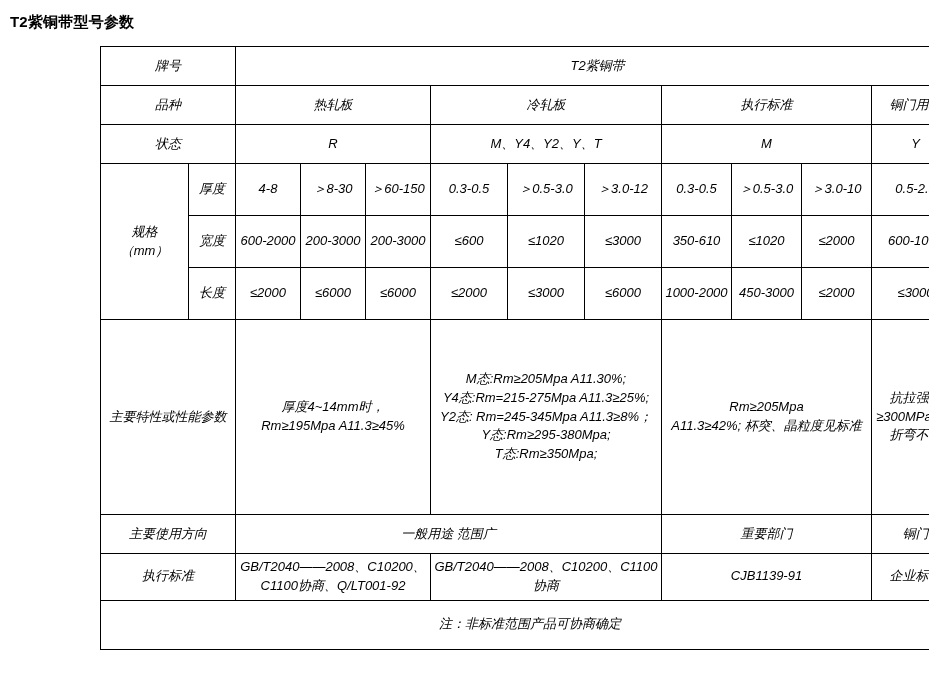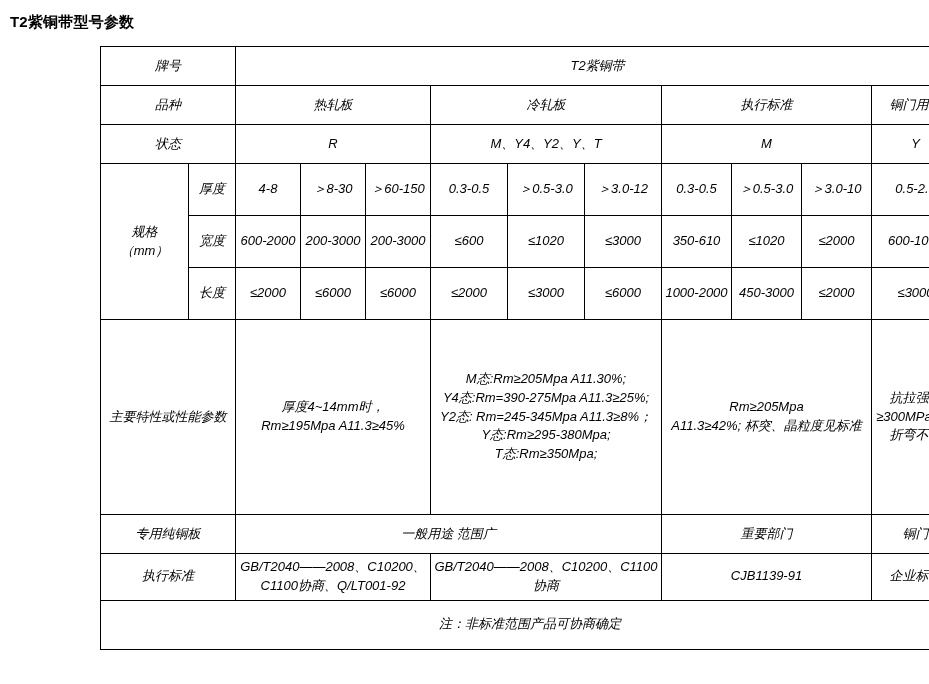--- a/index.html
+++ b/index.html
@@ -154,30 +154,30 @@
         <td>1000-2000</td>
         <td>450-3000</td>
         <td>≤2000</td>
         <td>≤3000</td>
       </tr>
       <tr class="tall-prop">
         <td colspan="2">主要特性或性能参数</td>
         <td colspan="3" class="multi">厚度4~14mm时，
 Rm≥195Mpa A11.3≥45%</td>
         <td colspan="3" class="multi">M态:Rm≥205Mpa A11.30%;
-Y4态:Rm=390-275Mpa A11.3≥25%;
+Y4态:Rm=215-275Mpa A11.3≥25%;
 Y2态: Rm=245-345Mpa A11.3≥8%；
 Y态:Rm≥295-380Mpa;
 T态:Rm≥350Mpa;</td>
         <td colspan="3" class="multi">Rm≥205Mpa
 A11.3≥42%; 杯突、晶粒度见标准</td>
         <td class="multi">抗拉强度≥300MPa,90°折弯不裂</td>
       </tr>
       <tr class="row-h-56">
-        <td colspan="2">专用纯铜板</td>
+        <td colspan="2">主要使用方向</td>
         <td colspan="6">一般用途 范围广</td>
         <td colspan="3">重要部门</td>
         <td>铜门</td>
       </tr>
       <tr>
         <td colspan="2">执行标准</td>
         <td colspan="3" class="multi">GB/T2040——2008、C10200、C1100协商、Q/LT001-92</td>
         <td colspan="3" class="multi">GB/T2040——2008、C10200、C1100协商</td>
         <td colspan="3">CJB1139-91</td>
         <td>企业标准</td>

